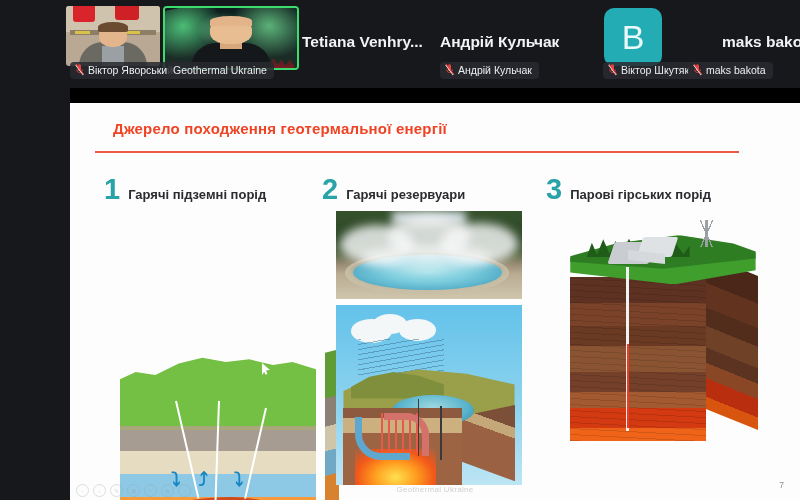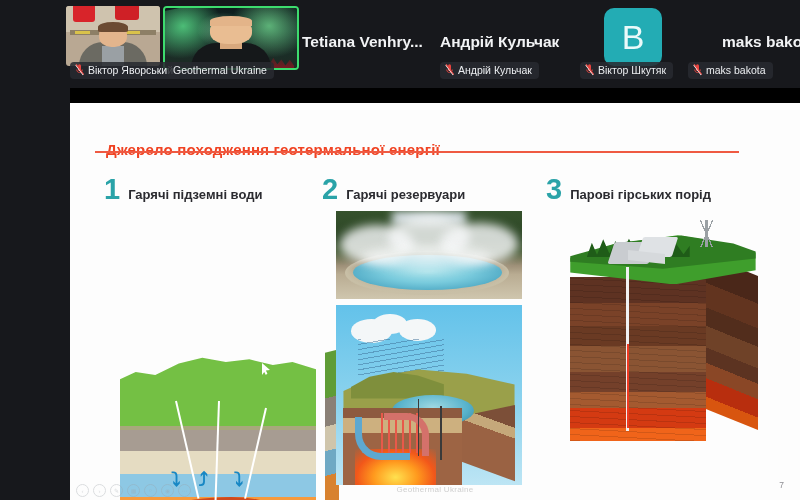--- a/index.html
+++ b/index.html
@@ -68,22 +68,22 @@
   #tileV{left:604px;width:58px;height:58px;top:8px;background:#23acb4;border-radius:10px;}
   #tileV .letter{
      position:absolute;inset:0;display:flex;align-items:center;justify-content:center;
      font-size:34px;color:#eafafa;font-family:"Liberation Sans",sans-serif;}
 
   
   #stage{position:absolute;left:70px;top:88px;width:730px;height:412px;background:#000;}
   #slide{position:absolute;left:0;top:15px;width:730px;height:397px;background:#fdfdfd;overflow:hidden;}
 
   #slide-title{
-    position:absolute;left:36px;top:17px;
-    font-size:15px;font-weight:bold;color:#f04323;letter-spacing:.2px;margin-top:21px;
+    position:absolute;left:43px;top:17px;
+    font-size:15px;font-weight:bold;color:#f04323;letter-spacing:.2px;
   }
   #title-rule{position:absolute;left:25px;top:48px;width:644px;height:1.6px;background:#ef5a42;}
 
   #logo{position:absolute;right:18px;top:13px;text-align:center;}
   #logo .lw{font-size:14.5px;font-weight:bold;color:#5e5e63;letter-spacing:.1px;white-space:nowrap;}
   #logo .lw .flame{color:#f04a23;}
   #logo .lsub{font-size:7px;color:#8d8d92;letter-spacing:3.4px;margin-top:1px;}
 
   .col{position:absolute;top:72px;}
   #col1{left:34px;width:212px;}
@@ -256,21 +256,21 @@
       <path d="M2.4 7.2v.6c0 2 1.6 3.6 3.6 3.6s3.6-1.6 3.6-3.6v-.6" stroke="#e8443f" stroke-width="1.2" fill="none"></path>
       <path d="M1 1.2 L11 14.6" stroke="#ffffff" stroke-width="1.5"></path>
       <path d="M1.6 0.6 L11.6 14" stroke="#e8443f" stroke-width="1.5"></path>
     </svg>
     <span>Андрій Кульчак</span>
   </div>
 
   <div class="tile" id="tileV">
     <div class="letter">В</div>
   </div>
-  <div class="tile-name" style="left:580px;top:62px;justify-content:space-between;">
+  <div class="tile-name" style="left:603px;top:62px;justify-content:space-between;">
     <svg class="mic-off" viewBox="0 0 12 16">
       <path d="M4 2.2a2 2 0 0 1 4 0v5a2 2 0 0 1-4 0z" fill="#e8443f"></path>
       <path d="M2.4 7.2v.6c0 2 1.6 3.6 3.6 3.6s3.6-1.6 3.6-3.6v-.6" stroke="#e8443f" stroke-width="1.2" fill="none"></path>
       <path d="M1 1.2 L11 14.6" stroke="#ffffff" stroke-width="1.5"></path>
       <path d="M1.6 0.6 L11.6 14" stroke="#e8443f" stroke-width="1.5"></path>
     </svg>
     <span>Віктор Шкутяк</span>
   </div>
 
   <div class="bigname" style="left:722px;top:33px;">maks bakota</div>
@@ -288,21 +288,21 @@
 <div id="stage">
   <div id="slide">
 
     <div id="slide-title">Джерело походження геотермальної енергії</div>
     <div id="title-rule"></div>
 
 
     <div class="col" id="col1">
       <div class="head-row">
         <span class="num">1</span>
-        <span class="htxt">Гарячі підземні води</span>
+        <span class="htxt">Гарячі підземні порід</span>
       </div>
       <div class="figure" id="fig1">
         <div class="blk">
           <div class="lay l-orange"></div>
           <div class="lay l-blue"></div>
           <div class="lay l-sand"></div>
           <div class="lay l-grey"></div>
           <div class="lay l-olive"></div>
           <div class="lay l-green"></div>
           <div class="magma"></div>

